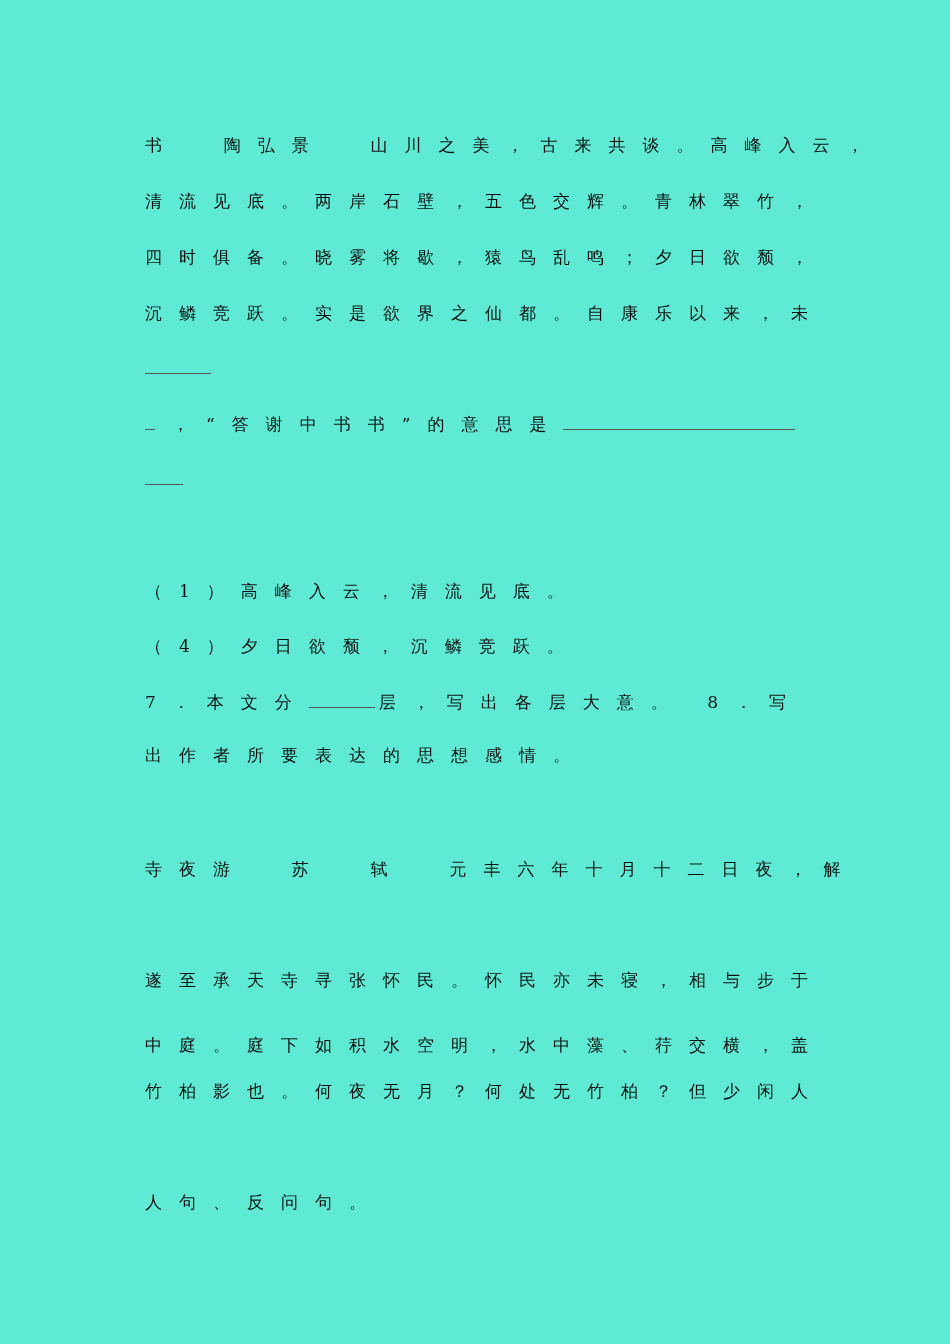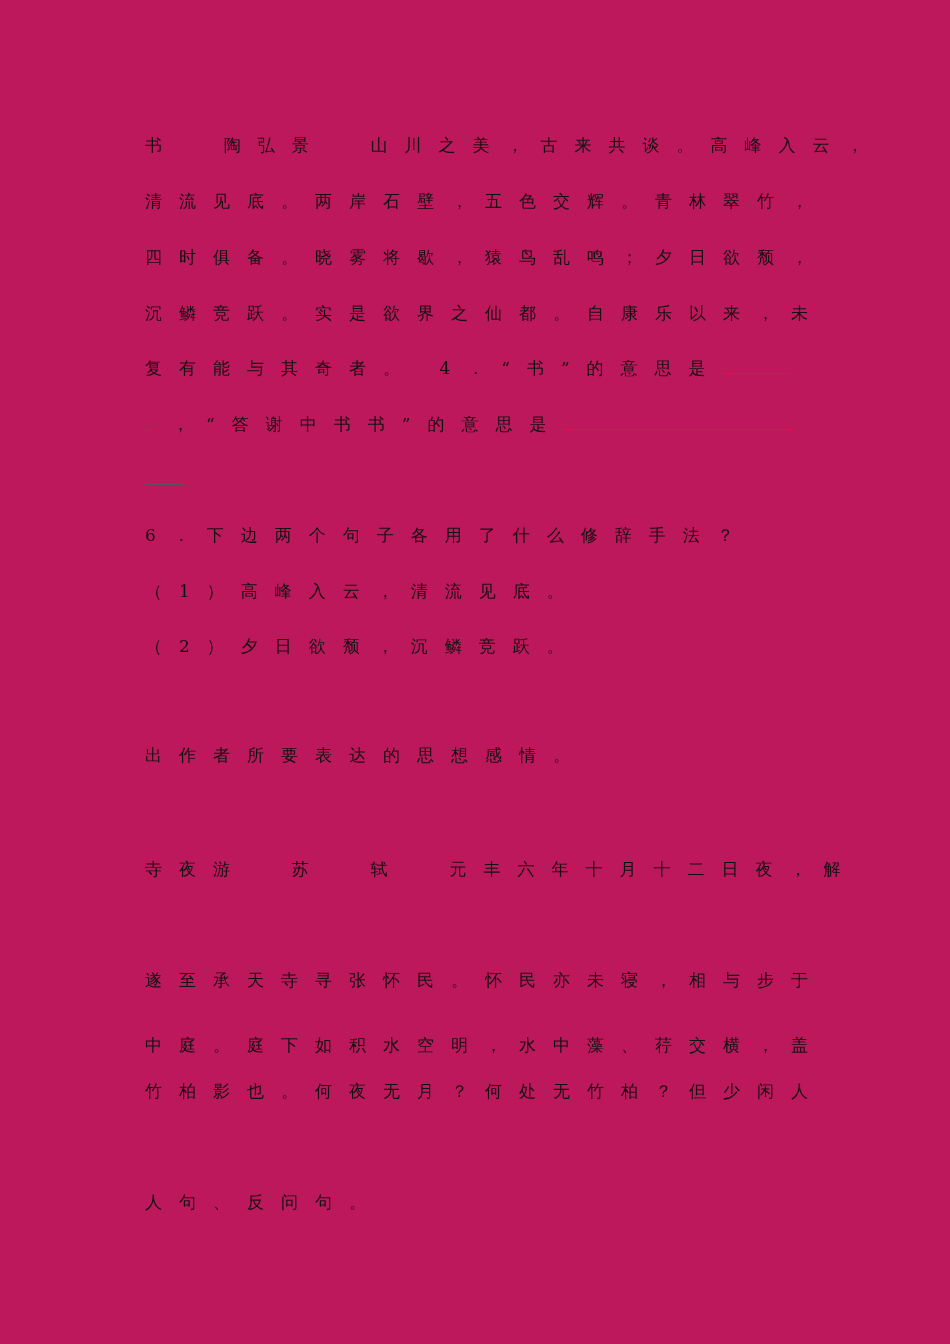--- a/index.html
+++ b/index.html
@@ -1,35 +1,35 @@
 <!DOCTYPE html>
 <html><head>
 <meta charset="utf-8">
 <style>
   html, body { margin:0; padding:0; background:#ffffff; }
   body { width:950px; height:1344px; position:relative; overflow:hidden;
          font-family: "DejaVu Serif", "Liberation Serif", serif; color:#111; }
-  .page { position:absolute; left:0; top:0; width:950px; height:1344px; background:#be185d; }
+  .page { position:absolute; left:0; top:0; width:950px; height:1344px; background:#5eead4; }
   .line { position:absolute; left:145px; height:24px; white-space:pre; font-size:17px;
           line-height:24px; letter-spacing:17px; }
   .blank { display:inline-block; border-bottom:1px solid #555; height:14px; vertical-align:baseline; letter-spacing:0; }
 </style>
 </head>
 <body>
 
 <div class="page">
   <div class="line" style="top:133px">书  陶弘景  山川之美，古来共谈。高峰入云，</div>
   <div class="line" style="top:189px">清流见底。两岸石壁，五色交辉。青林翠竹，</div>
   <div class="line" style="top:245px">四时俱备。晓雾将歇，猿鸟乱鸣；夕日欲颓，</div>
   <div class="line" style="top:301px">沉鳞竞跃。实是欲界之仙都。自康乐以来，未</div>
-  <div class="line" style="top:356px"><span>复有能与其奇者。 4．“书”的意思是</span><span class="blank" style="width:66px"></span></div>
+  <div class="line" style="top:356px"><span class="blank" style="width:66px"></span></div>
   <div class="line" style="top:412px"><span class="blank" style="width:10px;margin-right:17px"></span><span>，“答谢中书书”的意思是</span><span class="blank" style="width:232px"></span></div>
   <div class="line" style="top:467px"><span class="blank" style="width:38px;margin-right:17px"></span></div>
-  <div class="line" style="top:523px">6．下边两个句子各用了什么修辞手法？</div>
   <div class="line" style="top:579px">（1）高峰入云，清流见底。</div>
-  <div class="line" style="top:634px">（2）夕日欲颓，沉鳞竞跃。</div>
+  <div class="line" style="top:634px">（4）夕日欲颓，沉鳞竞跃。</div>
+  <div class="line" style="top:690px"><span>7．本文分</span><span class="blank" style="width:66px;margin-right:4px"></span><span>层，写出各层大意。 8．写</span></div>
   <div class="line" style="top:743px">出作者所要表达的思想感情。</div>
   <div class="line" style="top:857px">寺夜游  苏  轼  元丰六年十月十二日夜，解</div>
   <div class="line" style="top:968px">遂至承天寺寻张怀民。怀民亦未寝，相与步于</div>
   <div class="line" style="top:1033px">中庭。庭下如积水空明，水中藻、荇交横，盖</div>
   <div class="line" style="top:1079px">竹柏影也。何夜无月？何处无竹柏？但少闲人</div>
   <div class="line" style="top:1190px">人句、反问句。</div>
 </div>
 
 </body></html>

